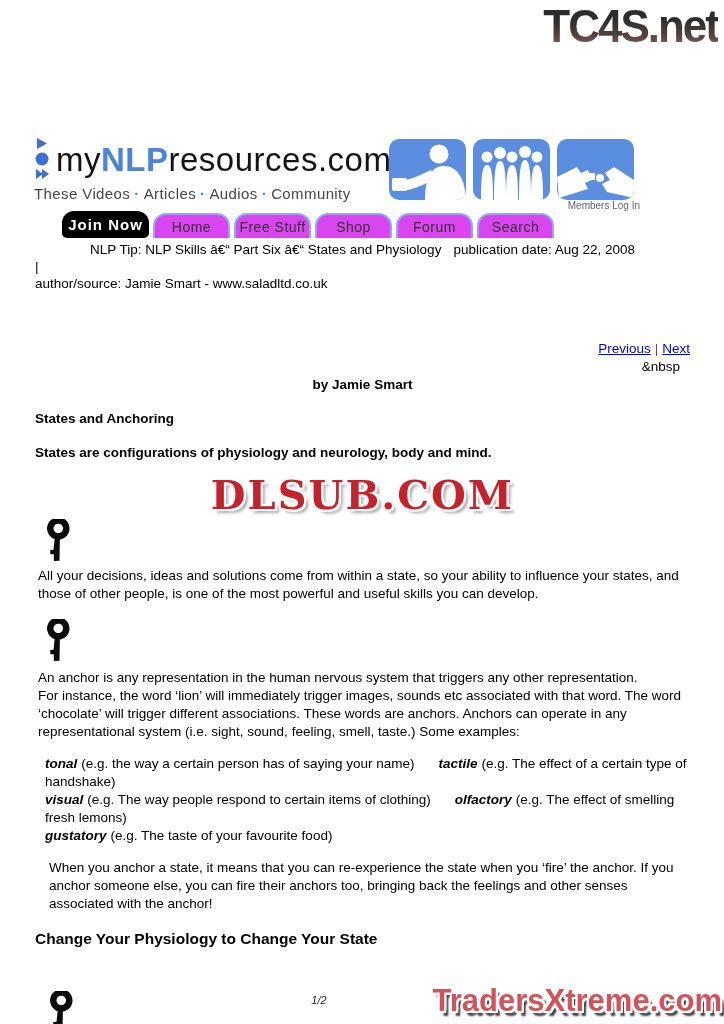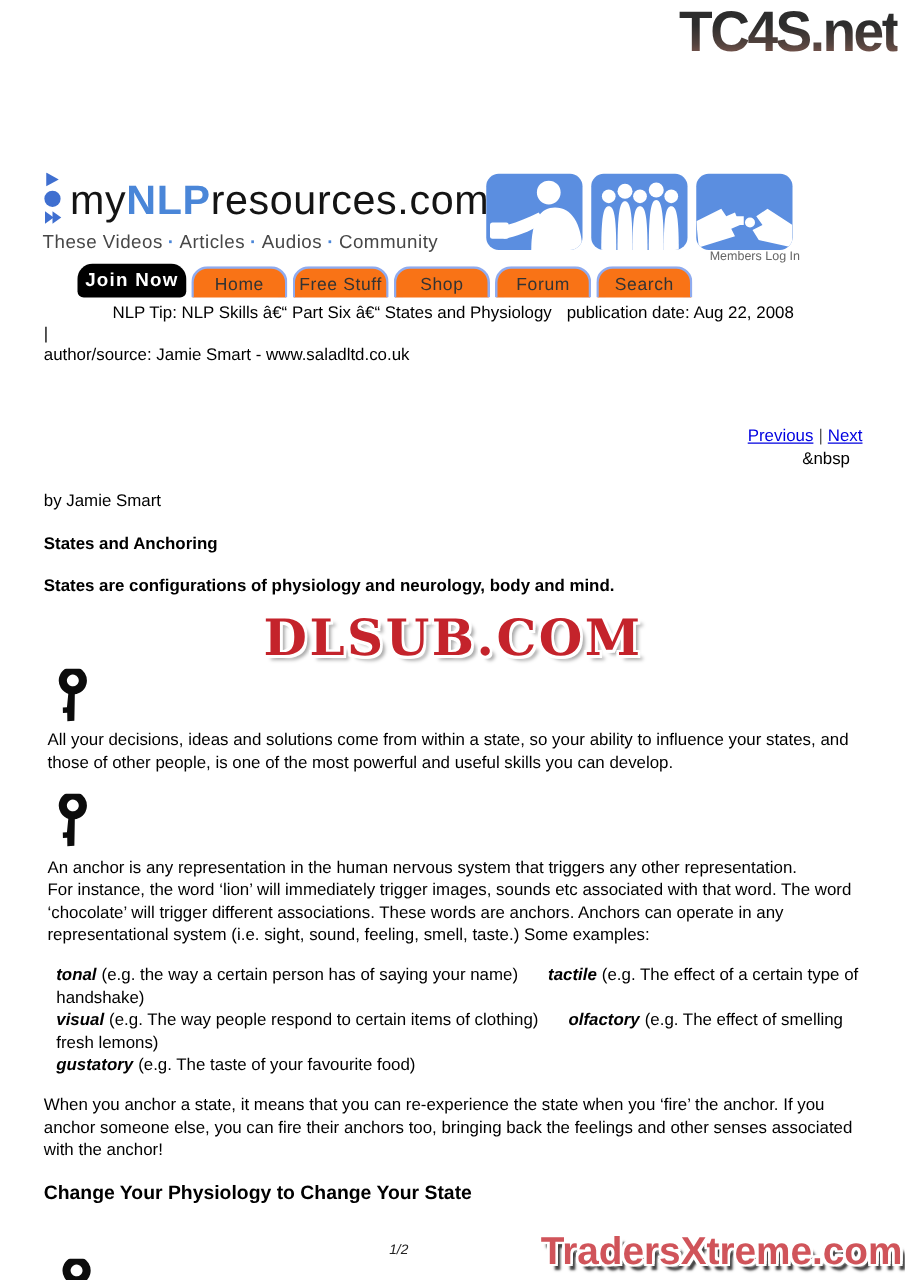--- a/index.html
+++ b/index.html
@@ -25,51 +25,51 @@
   .tiles{position:absolute;left:389px;top:139px;display:flex;gap:7px;}
   .tile{width:77px;height:61px;background:#5b8ee0;border-radius:10px;overflow:hidden;}
   .tile svg{display:block;width:77px;height:61px;}
   .members{position:absolute;top:200px;left:404px;width:236px;text-align:right;
            font-size:10px;color:#666;}
 
   
   .nav{position:absolute;left:62px;top:211px;display:flex;gap:4px;align-items:flex-end;}
   .tab{width:77px;height:25px;border:2px solid #8fabef;border-bottom:none;
        border-radius:13px 13px 0 0;display:flex;align-items:center;justify-content:center;
-       font-size:14px;color:#333;letter-spacing:0.5px;background:#f97316;box-sizing:border-box;}
+       font-size:14px;color:#333;letter-spacing:0.5px;background:#d946ef;box-sizing:border-box;}
   .tab--joinnow{background:#000000;border:none;border-radius:12px 12px 5px 5px;color:#fff;
        font-weight:bold;font-size:15px;letter-spacing:1px;height:27px;width:87px;}
 
   
   .article{position:absolute;top:238px;left:35px;width:655px;font-size:13.5px;line-height:18px;}
   .title-line{text-align:center;padding-top:3px;}
   .title-bold{font-weight:normal;}
   .pub-date{margin-left:12px;}
   .pipe-line{line-height:16px;}
   .pn{text-align:right;margin-top:47px;}
   .pn a{color:#0000e0;text-decoration:underline;cursor:pointer;}
   .pn-sep{color:#555;margin:0 4px;}
   .nbsp-line{text-align:right;padding-right:10px;}
-  .byline{font-weight:normal;margin-top:16px;}
+  .byline{text-align:center;font-weight:bold;margin-top:0;}
   .h-states{font-weight:bold;margin-top:16px;}
   .p-states{margin-top:16px;font-weight:bold;}
   .banner-wrap{text-align:center;margin-top:11px;height:44px;}
   .dlsub{display:inline-block;font-family:"DejaVu Serif",serif;font-weight:bold;font-size:40px;
          line-height:44px;color:#c4232b;letter-spacing:2px;
          text-shadow:-2px -2px 0 #fff,2px -2px 0 #fff,-2px 2px 0 #fff,2px 2px 0 #fff,
                      0 -2px 0 #fff,0 2px 0 #fff,-2px 0 0 #fff,2px 0 0 #fff,4px 4px 3px #aaa;}
   .key{display:block;width:38px;height:46px;}
   .key--1{margin-top:2px;margin-left:5px;}
   .p-decisions{margin-top:2px;padding-left:3px;}
   .key--2{margin-top:16px;margin-left:5px;}
   .p-anchor{margin-top:4px;padding-left:3px;}
   .examples{margin-top:14px;margin-left:10px;}
   .ex-term{font-weight:bold;font-style:italic;margin-right:4px;}
   .ex-gap{display:inline-block;width:24px;}
-  .p-fire{margin-top:14px;}
+  .p-fire{margin-top:14px;margin-left:14px;}
   .h-phys{margin-top:16px;font-size:15.5px;font-weight:bold;line-height:20px;}
   .key--3{margin-top:42px;margin-left:8px;}
 
   
   .page-num{position:absolute;top:994px;left:0;width:638px;text-align:center;
             font-size:11px;font-style:italic;color:#222;}
   .traders{position:absolute;top:983px;right:2px;font-size:31px;font-weight:bold;color:#d0545a;
            text-shadow:-2px -2px 0 #fff,2px -2px 0 #fff,-2px 2px 0 #fff,2px 2px 0 #fff,
                        0 -2px 0 #fff,0 2px 0 #fff,-2px 0 0 #fff,2px 0 0 #fff,4px 5px 2px #3c3c3c;}
 </style>

